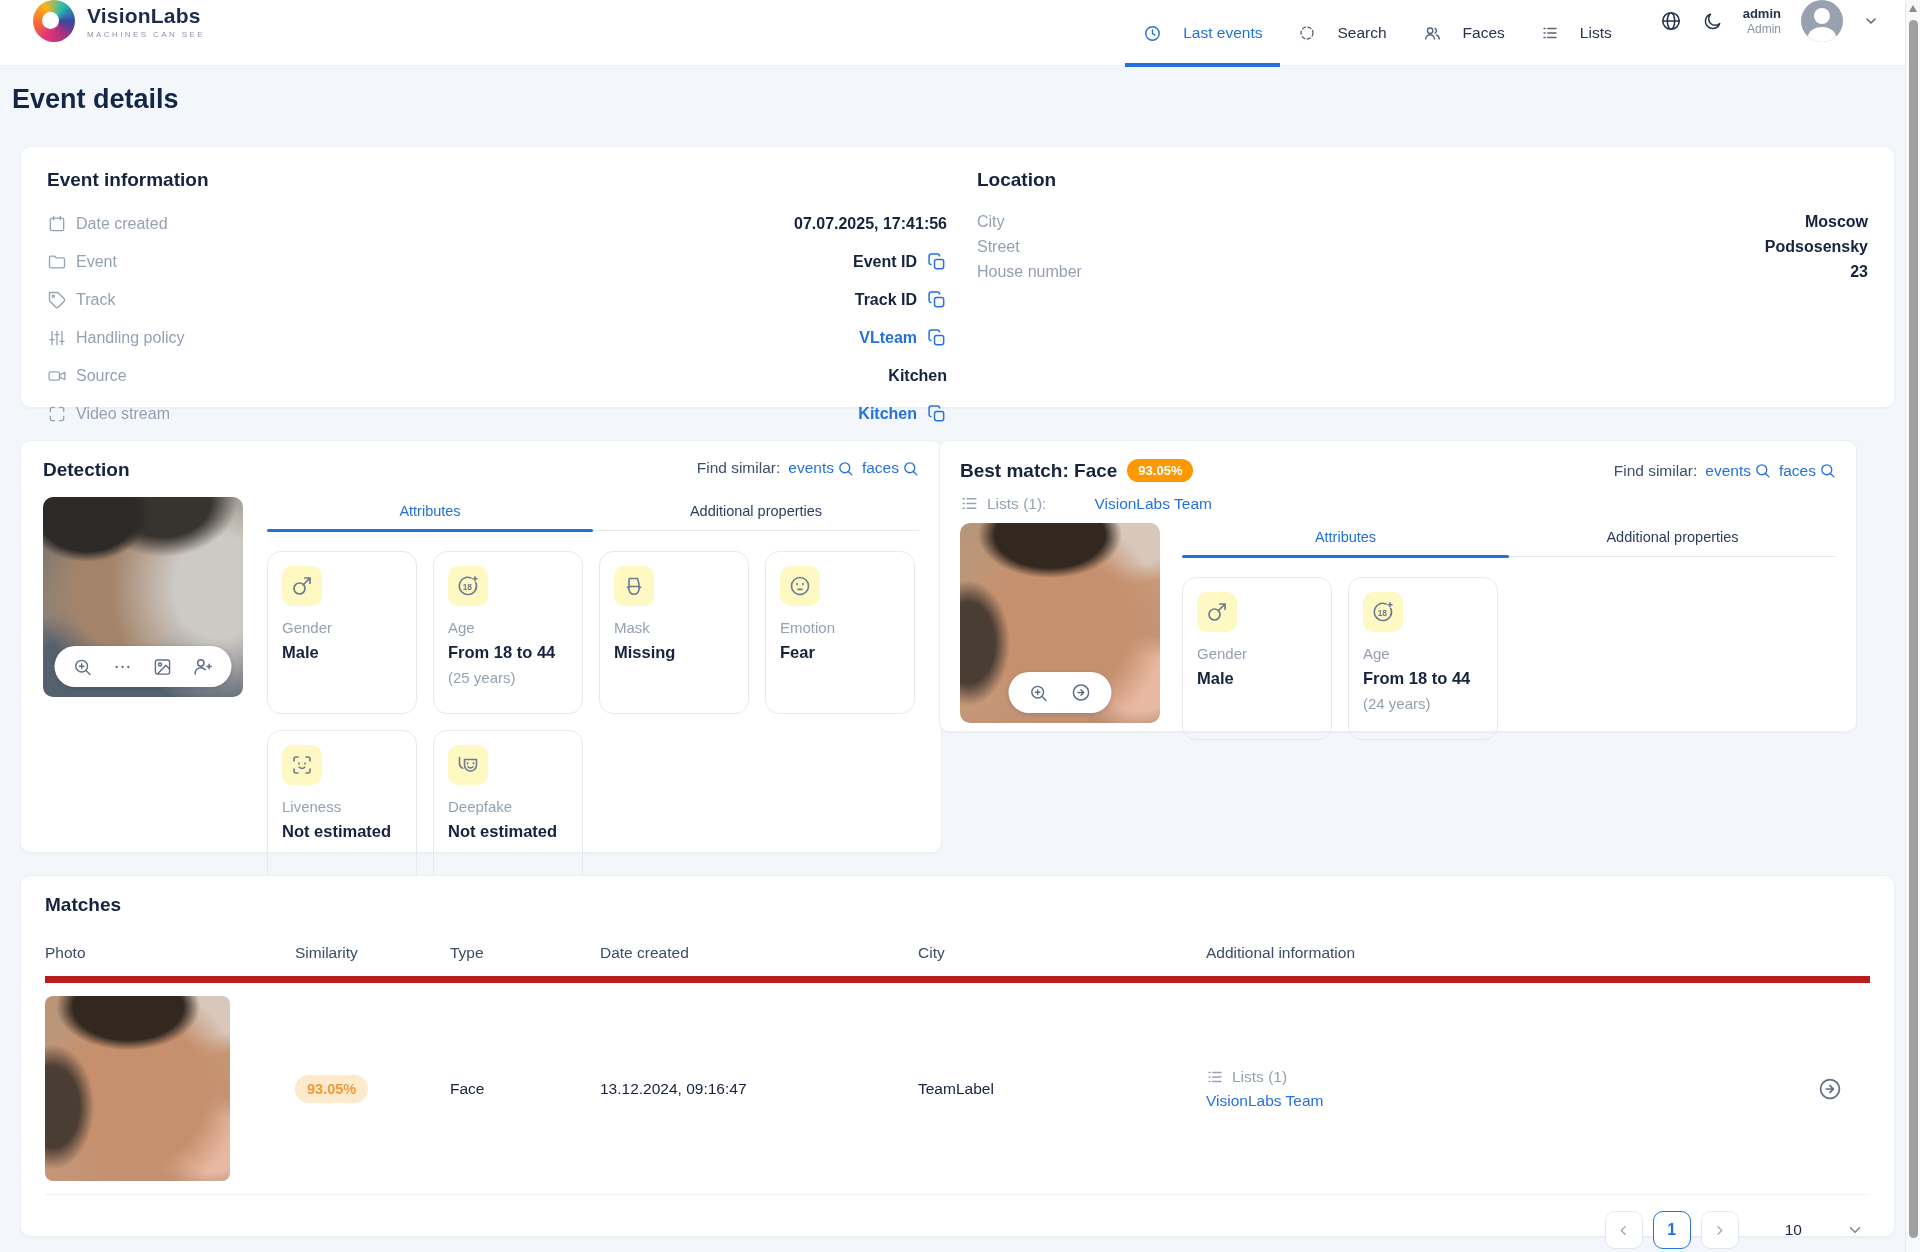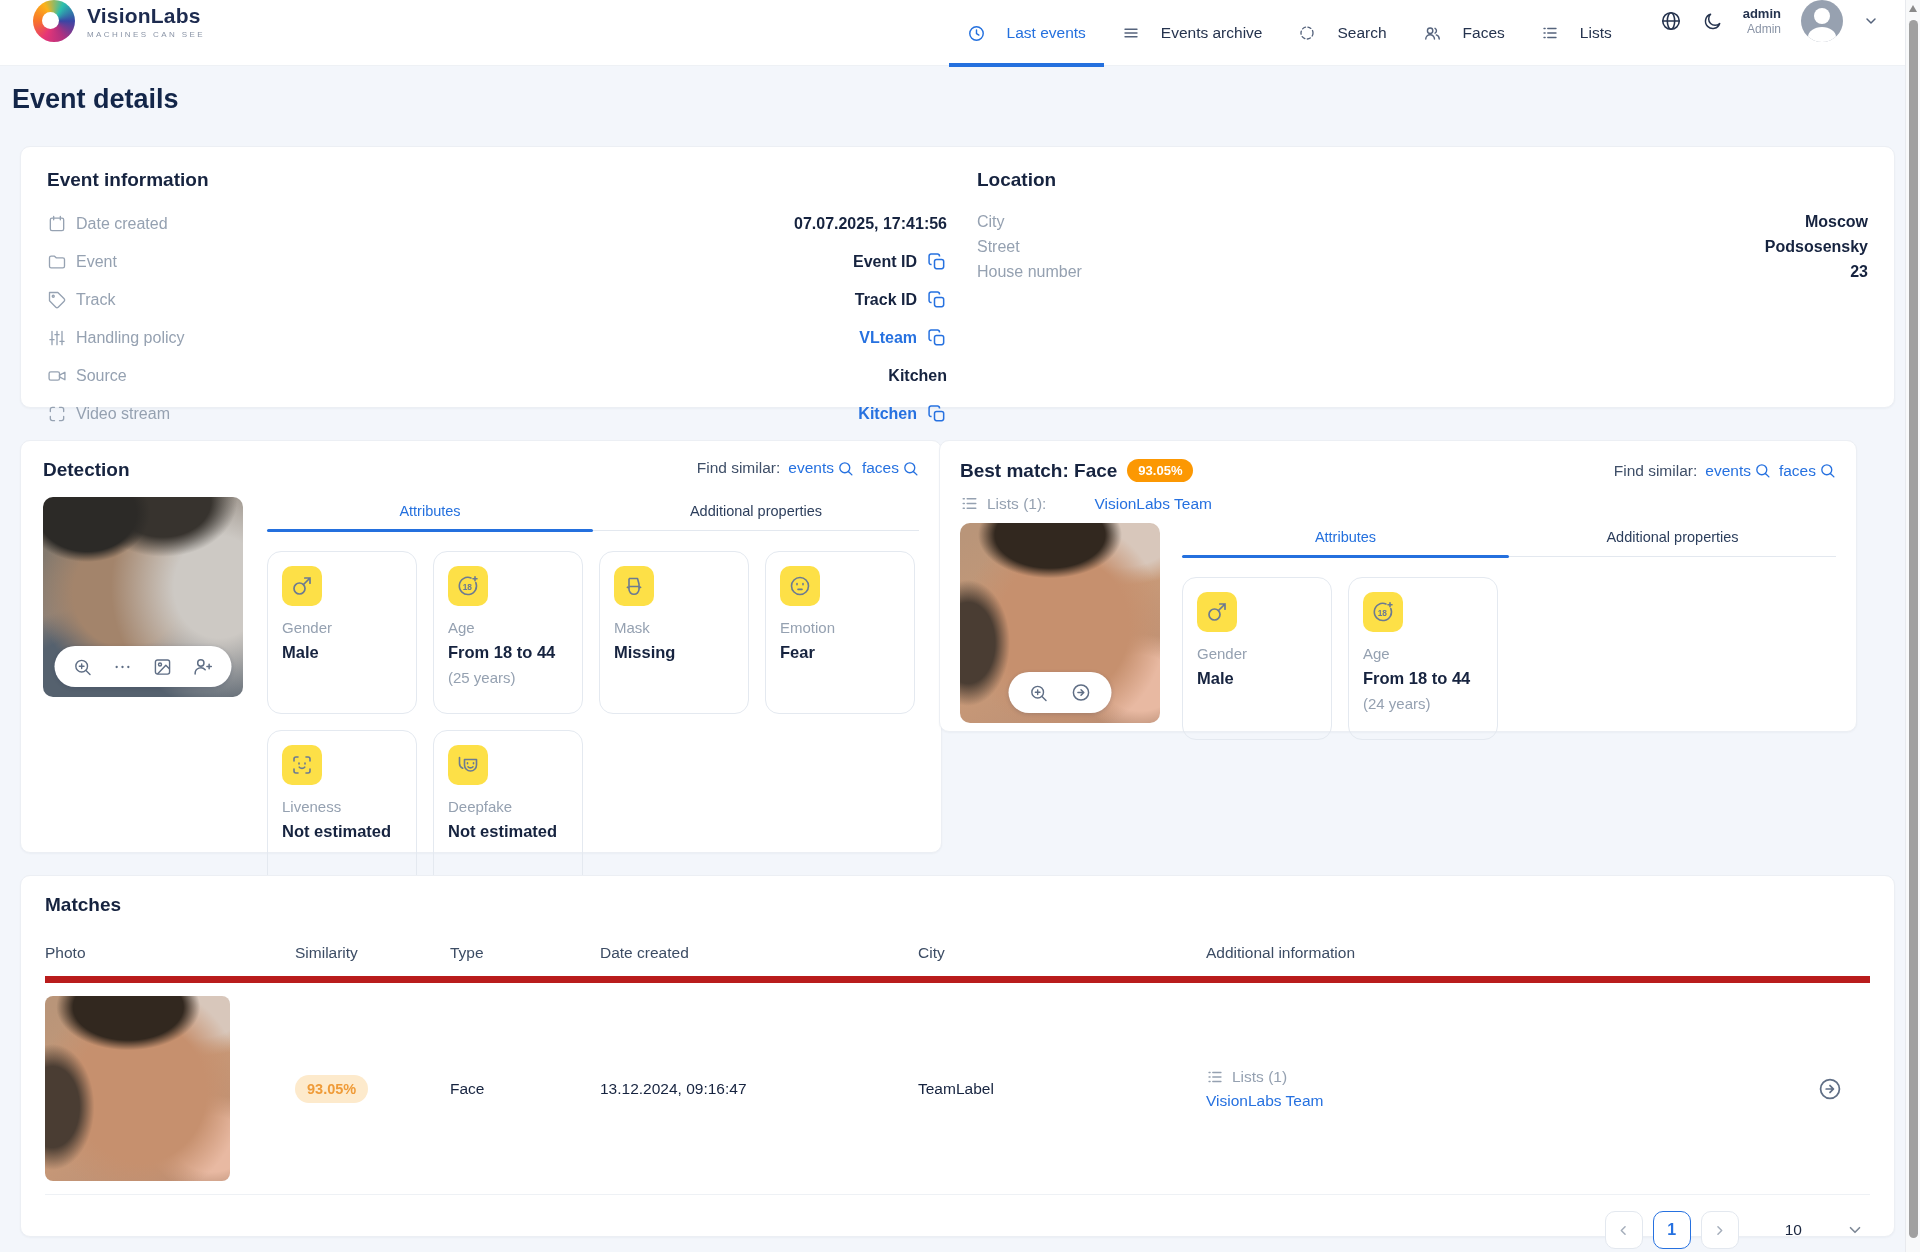--- a/index.html
+++ b/index.html
@@ -89,21 +89,21 @@
     padding:10px 18px; box-shadow:0 1px 4px rgba(20,40,80,.18); color:#5f6e85;}
   .photo-pill .ic{ cursor:pointer;}
   .tabs{ display:flex; border-bottom:1px solid #e3e8ef;}
   .tab{ flex:1; text-align:center; padding:6px 0 11px; font-size:14.5px; color:#2c3e5c;
     cursor:pointer; position:relative;}
   .tab.active{ color:#2470de;}
   .tab.active::after{ content:""; position:absolute; left:0; right:0; bottom:-2px; height:3px; background:#2470de; border-radius:2px;}
   .attr-wrap{ flex:1; min-width:0;}
   .attr-grid{ display:flex; flex-wrap:wrap; gap:16px; margin-top:20px;}
   .attr-card{ width:150px; height:163px; border:1px solid #e4e9f0; border-radius:14px; padding:14px;}
-  .attr-icon{ width:40px; height:40px; border-radius:10px; background:#fde047; display:flex;
+  .attr-icon{ width:40px; height:40px; border-radius:10px; background:#fef9c3; display:flex;
     align-items:center; justify-content:center; color:#6b7a92;}
   .attr-label{ color:#95a1b1; font-size:15px; margin-top:13px;}
   .attr-value{ color:#16233f; font-size:16.5px; font-weight:600; margin-top:7px;}
   .attr-sub{ color:#95a1b1; font-size:15px; margin-top:7px;}
   
   .matches-card{ left:20px; top:875px; width:1875px; height:362px; padding:18px 24px 0;}
   .mt-grid{ display:grid; grid-template-columns:250px 155px 150px 318px 288px 1fr 80px; align-items:center;}
   .mt-head{ margin-top:16px; border-bottom:7px solid #b91c1c; }
   .mt-head > div{ font-size:15.5px; color:#3c4c64; padding:12px 0 14px;}
   .mt-row{ border-bottom:1px solid #eef1f5;}
@@ -145,28 +145,20 @@
         <svg width="19" height="19" viewBox="0 0 24 24" fill="none" stroke="currentColor" stroke-width="1.8" stroke-linecap="round">
             <circle cx="12" cy="12" r="8.5"></circle>
             <path d="M12 7.5V12l3 2"></path>
           </svg>
       </span>
       <span>Last events</span>
     </div>
     <div class="nav-item">
       <span class="ic">
         <svg width="18" height="18" viewBox="0 0 24 24" fill="none" stroke="currentColor" stroke-width="1.8" stroke-linecap="round">
-            <path d="M4 7h16M4 12h16M4 17h16"></path>
-          </svg>
-      </span>
-      <span>Events archive</span>
-    </div>
-    <div class="nav-item">
-      <span class="ic">
-        <svg width="18" height="18" viewBox="0 0 24 24" fill="none" stroke="currentColor" stroke-width="1.8" stroke-linecap="round">
             <circle cx="12" cy="12" r="8" stroke-dasharray="4.2 3.4"></circle>
           </svg>
       </span>
       <span>Search</span>
     </div>
     <div class="nav-item">
       <span class="ic">
         <svg width="19" height="19" viewBox="0 0 24 24" fill="none" stroke="currentColor" stroke-width="1.8" stroke-linecap="round">
             <circle cx="9" cy="8.5" r="3.4"></circle>
             <path d="M3.5 19a5.5 5.5 0 0 1 11 0"></path>

